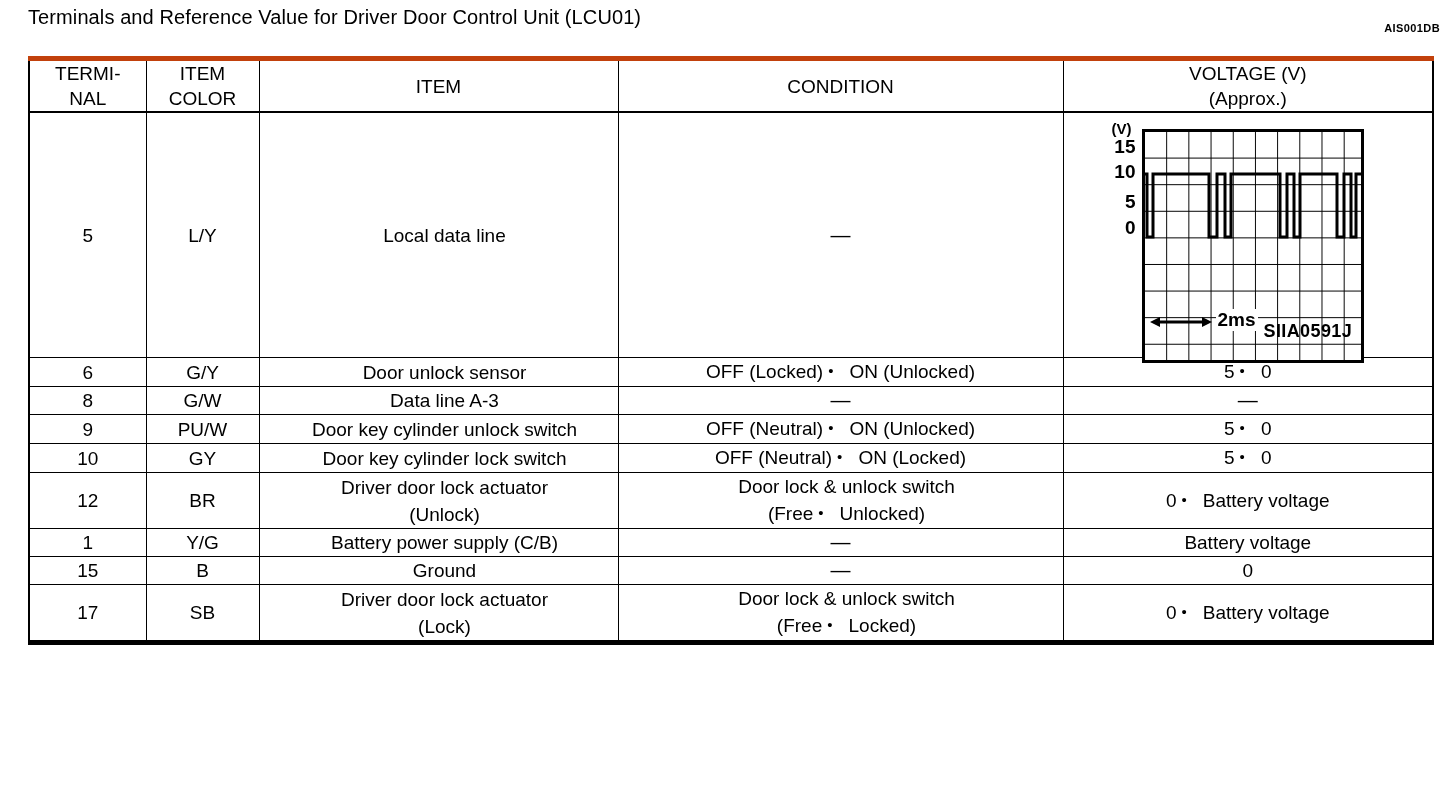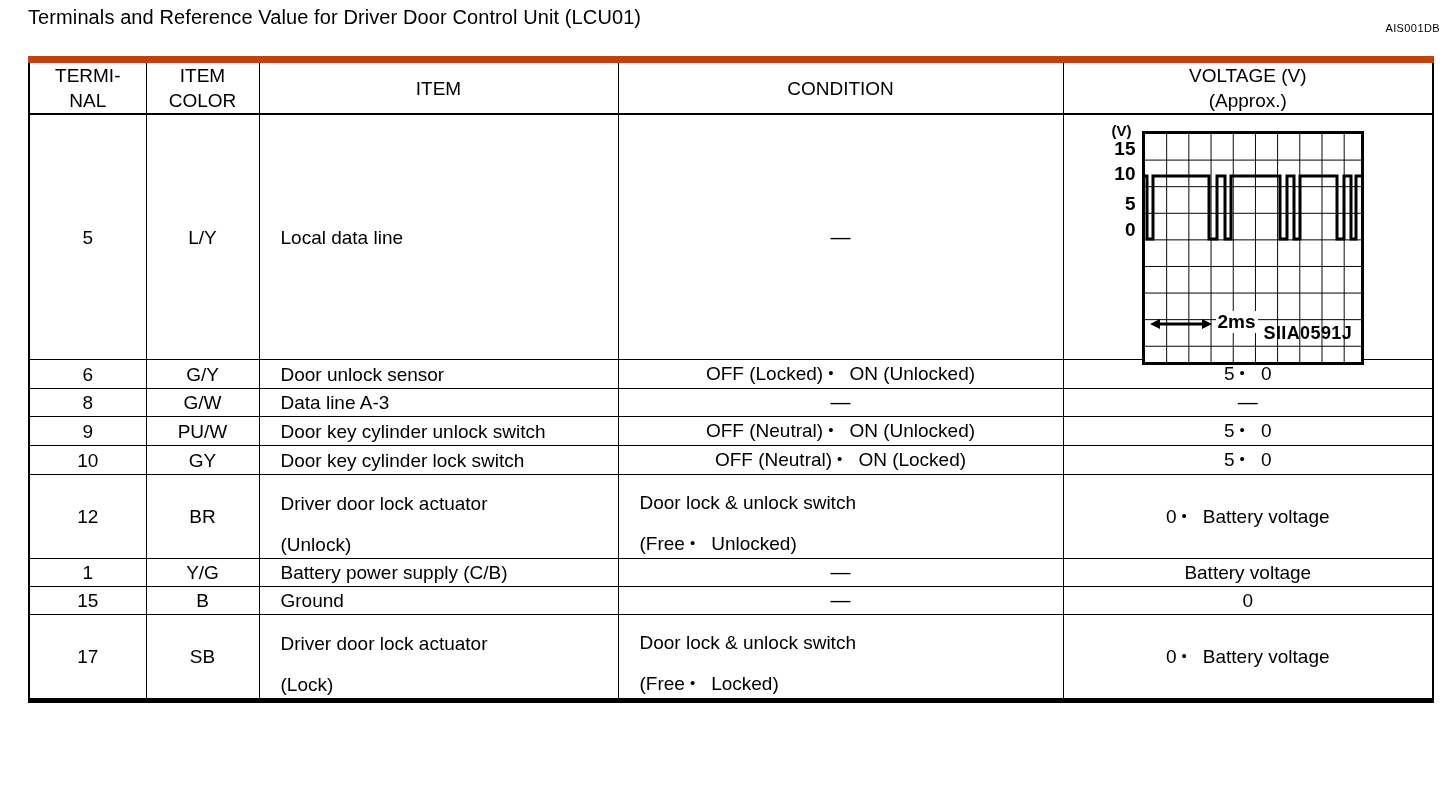--- a/index.html
+++ b/index.html
@@ -29,21 +29,21 @@
     font-size: 20px;
     font-weight: 400;
     letter-spacing: 0.1px;
     white-space: nowrap;
   }
   .corner-code {
     position: absolute;
     right: 16px;
     top: 22px;
     font-size: 11px;
-    font-weight: normal;
+    font-weight: bold;
     letter-spacing: 0.4px;
   }
 
   
   .table-wrap {
     position: absolute;
     left: 28px;
     top: 56px;
     width: 1404px;
   }
@@ -60,42 +60,42 @@
   }
 
   
   col.c-term { width: 117px; }
   col.c-wire { width: 113px; }
   col.c-item { width: 359px; }
   col.c-cond { width: 445px; }
   col.c-volt { width: 370px; }
 
   
-  table.spec { border-top: 7px solid #c2410c; border-bottom: 5px solid #000; }
+  table.spec { border-top: 5px solid #c2410c; border-bottom: 5px solid #000; }
   table.spec tr.head-row > * { border-bottom: 2px solid #000; }
   table.spec td:first-child, table.spec th:first-child { border-left: 2px solid #000; }
   table.spec td:last-child,  table.spec th:last-child  { border-right: 2px solid #000; }
 
   .hcell {
     text-align: center;
     font-size: 19px;
     line-height: 25px;
     padding: 9px 4px 10px;
   }
   .hcell .sub { display: block; }
 
   .cell {
     font-size: 19px;
     line-height: 27px;
     padding: 7px 10px;
   }
   .cell.center { text-align: center; }
-  .cell.left   { text-align: left; padding-left: 21px; }
+  .cell.left   { text-align: center; padding-left: 12px; }
   .cell.ctr-pad { text-align: center; }
-  .cell .l2 { display: block; margin-top: 14px; }
+  .cell .l2 { display: block; }
 
   .dash { font-size: 20px; letter-spacing: 0; }
   .bullet { padding: 0 5px; font-size: 15px; position: relative; top: -2px; }
   .gap { display: inline-block; width: 11px; }
 
   
   .wave-cell { padding: 0; height: 244px; }
   .wave-box {
     position: relative;
     width: 100%;

